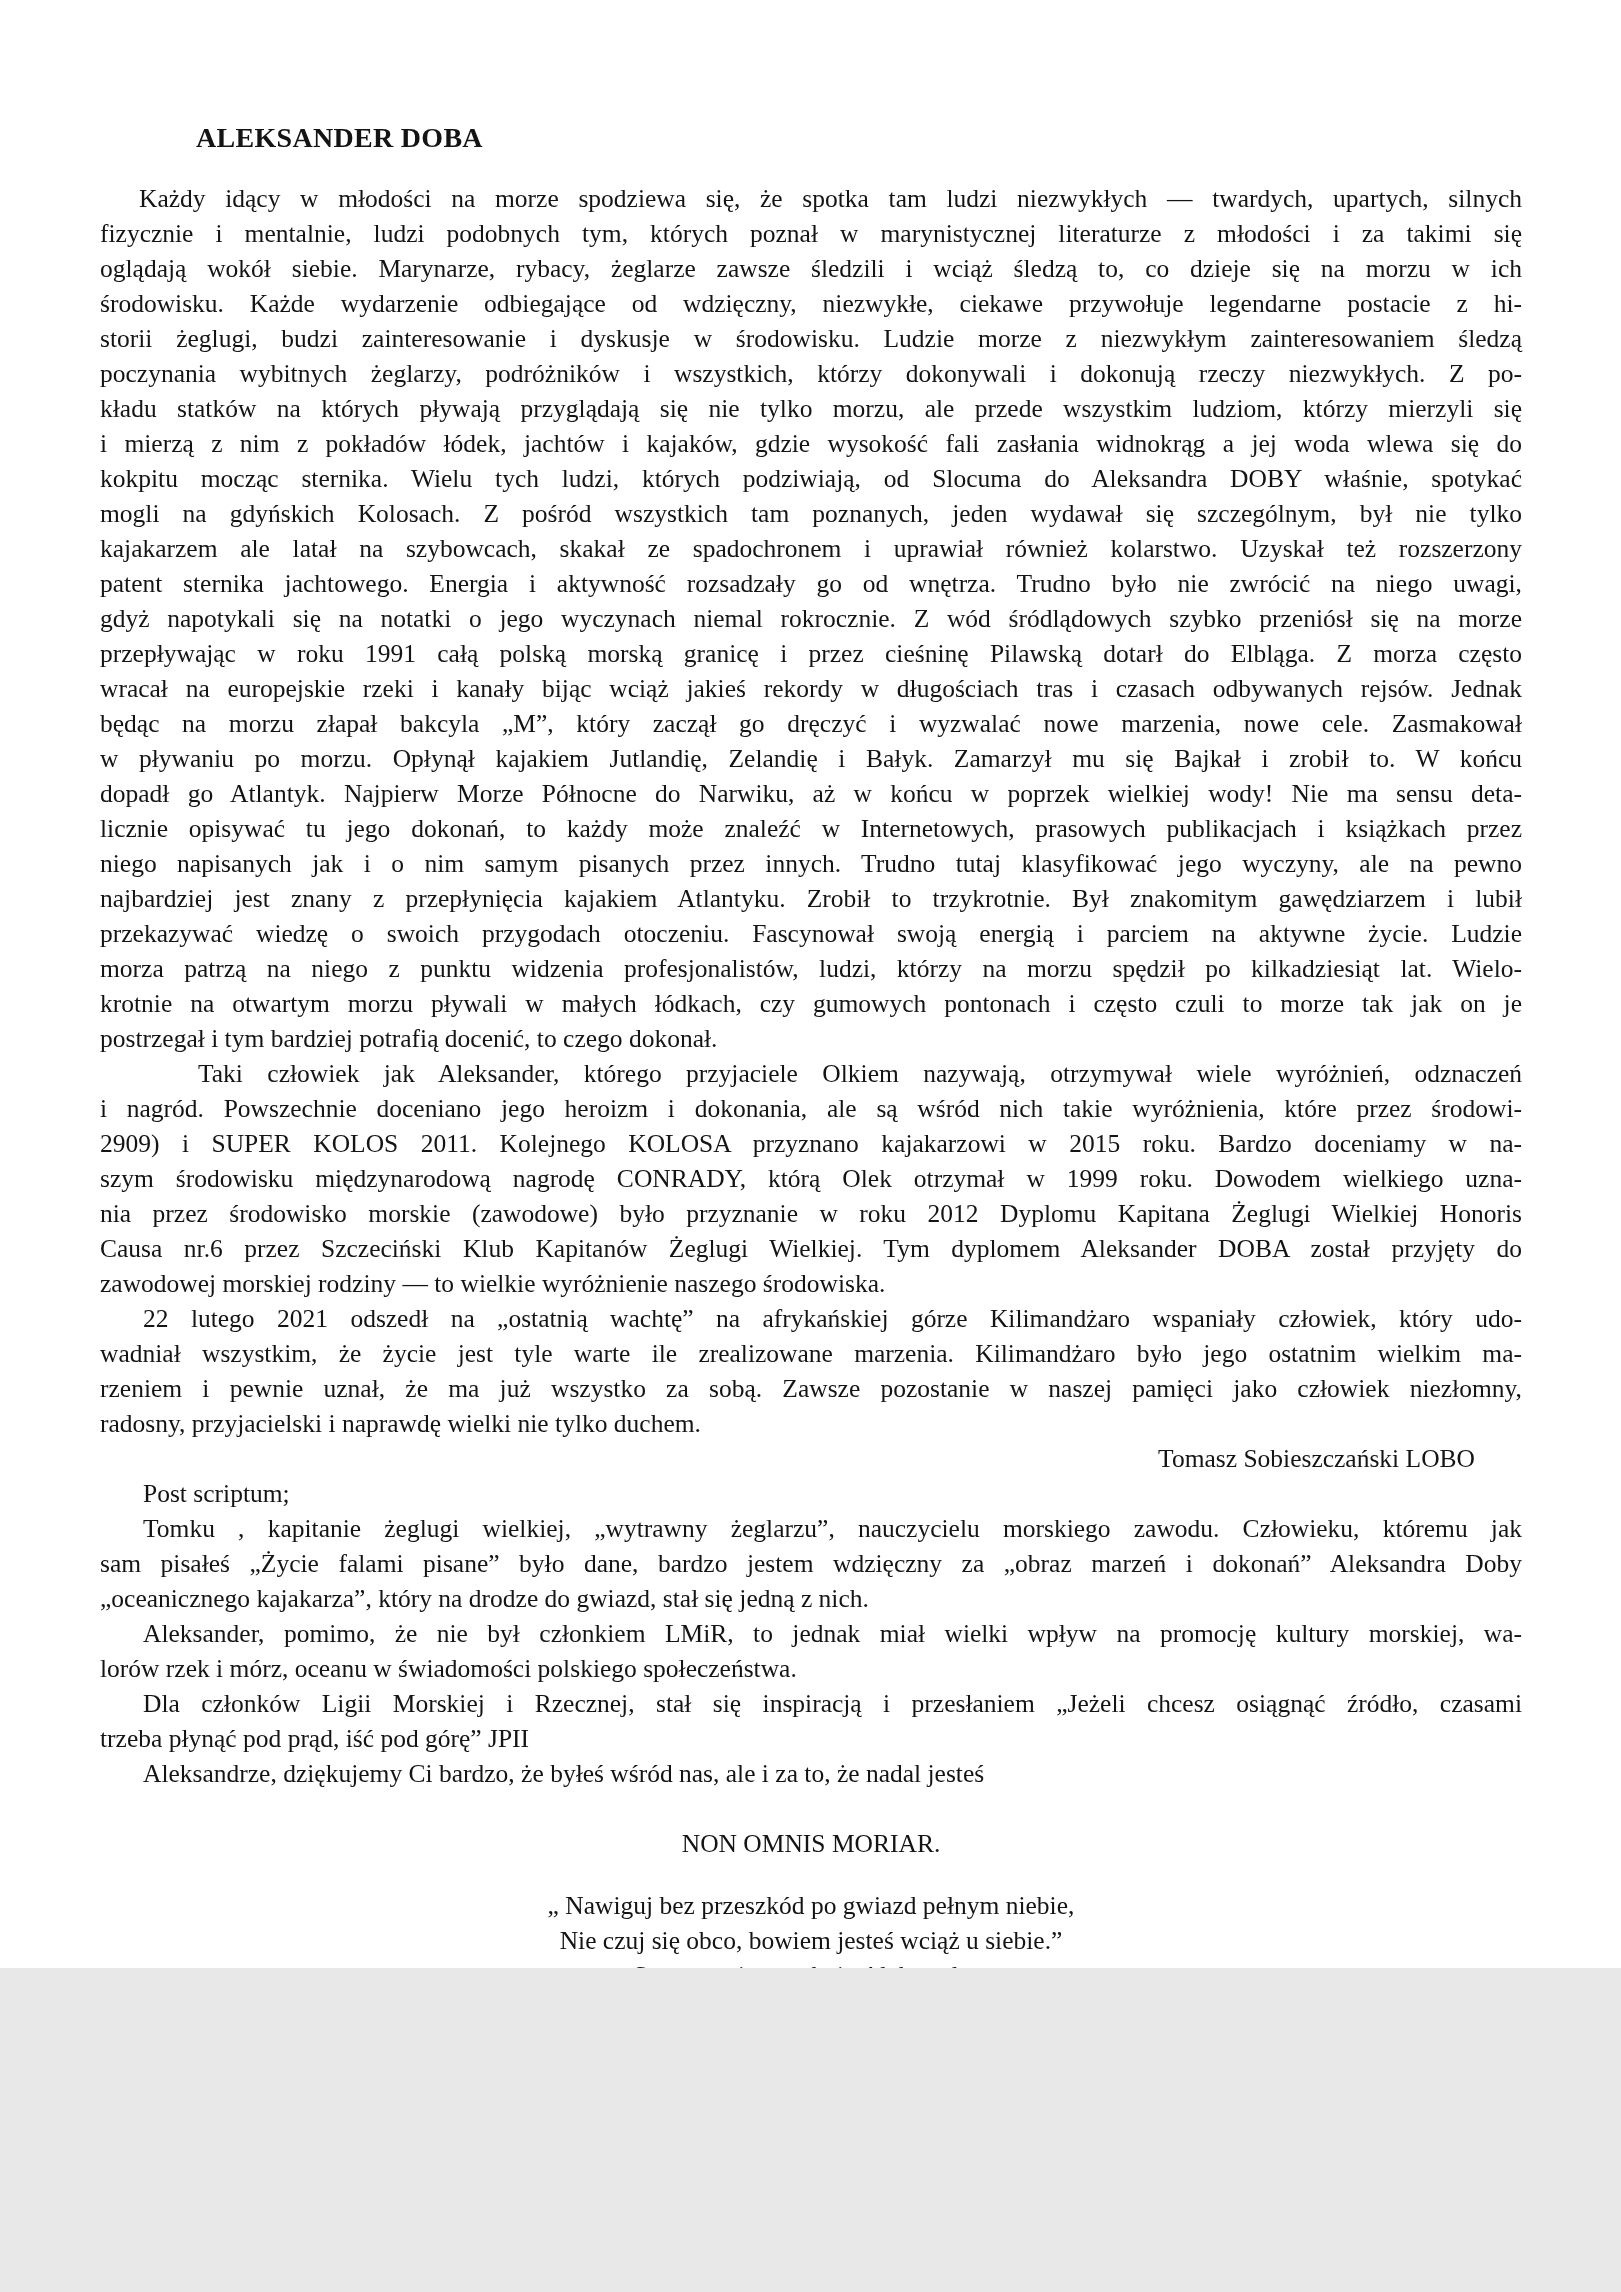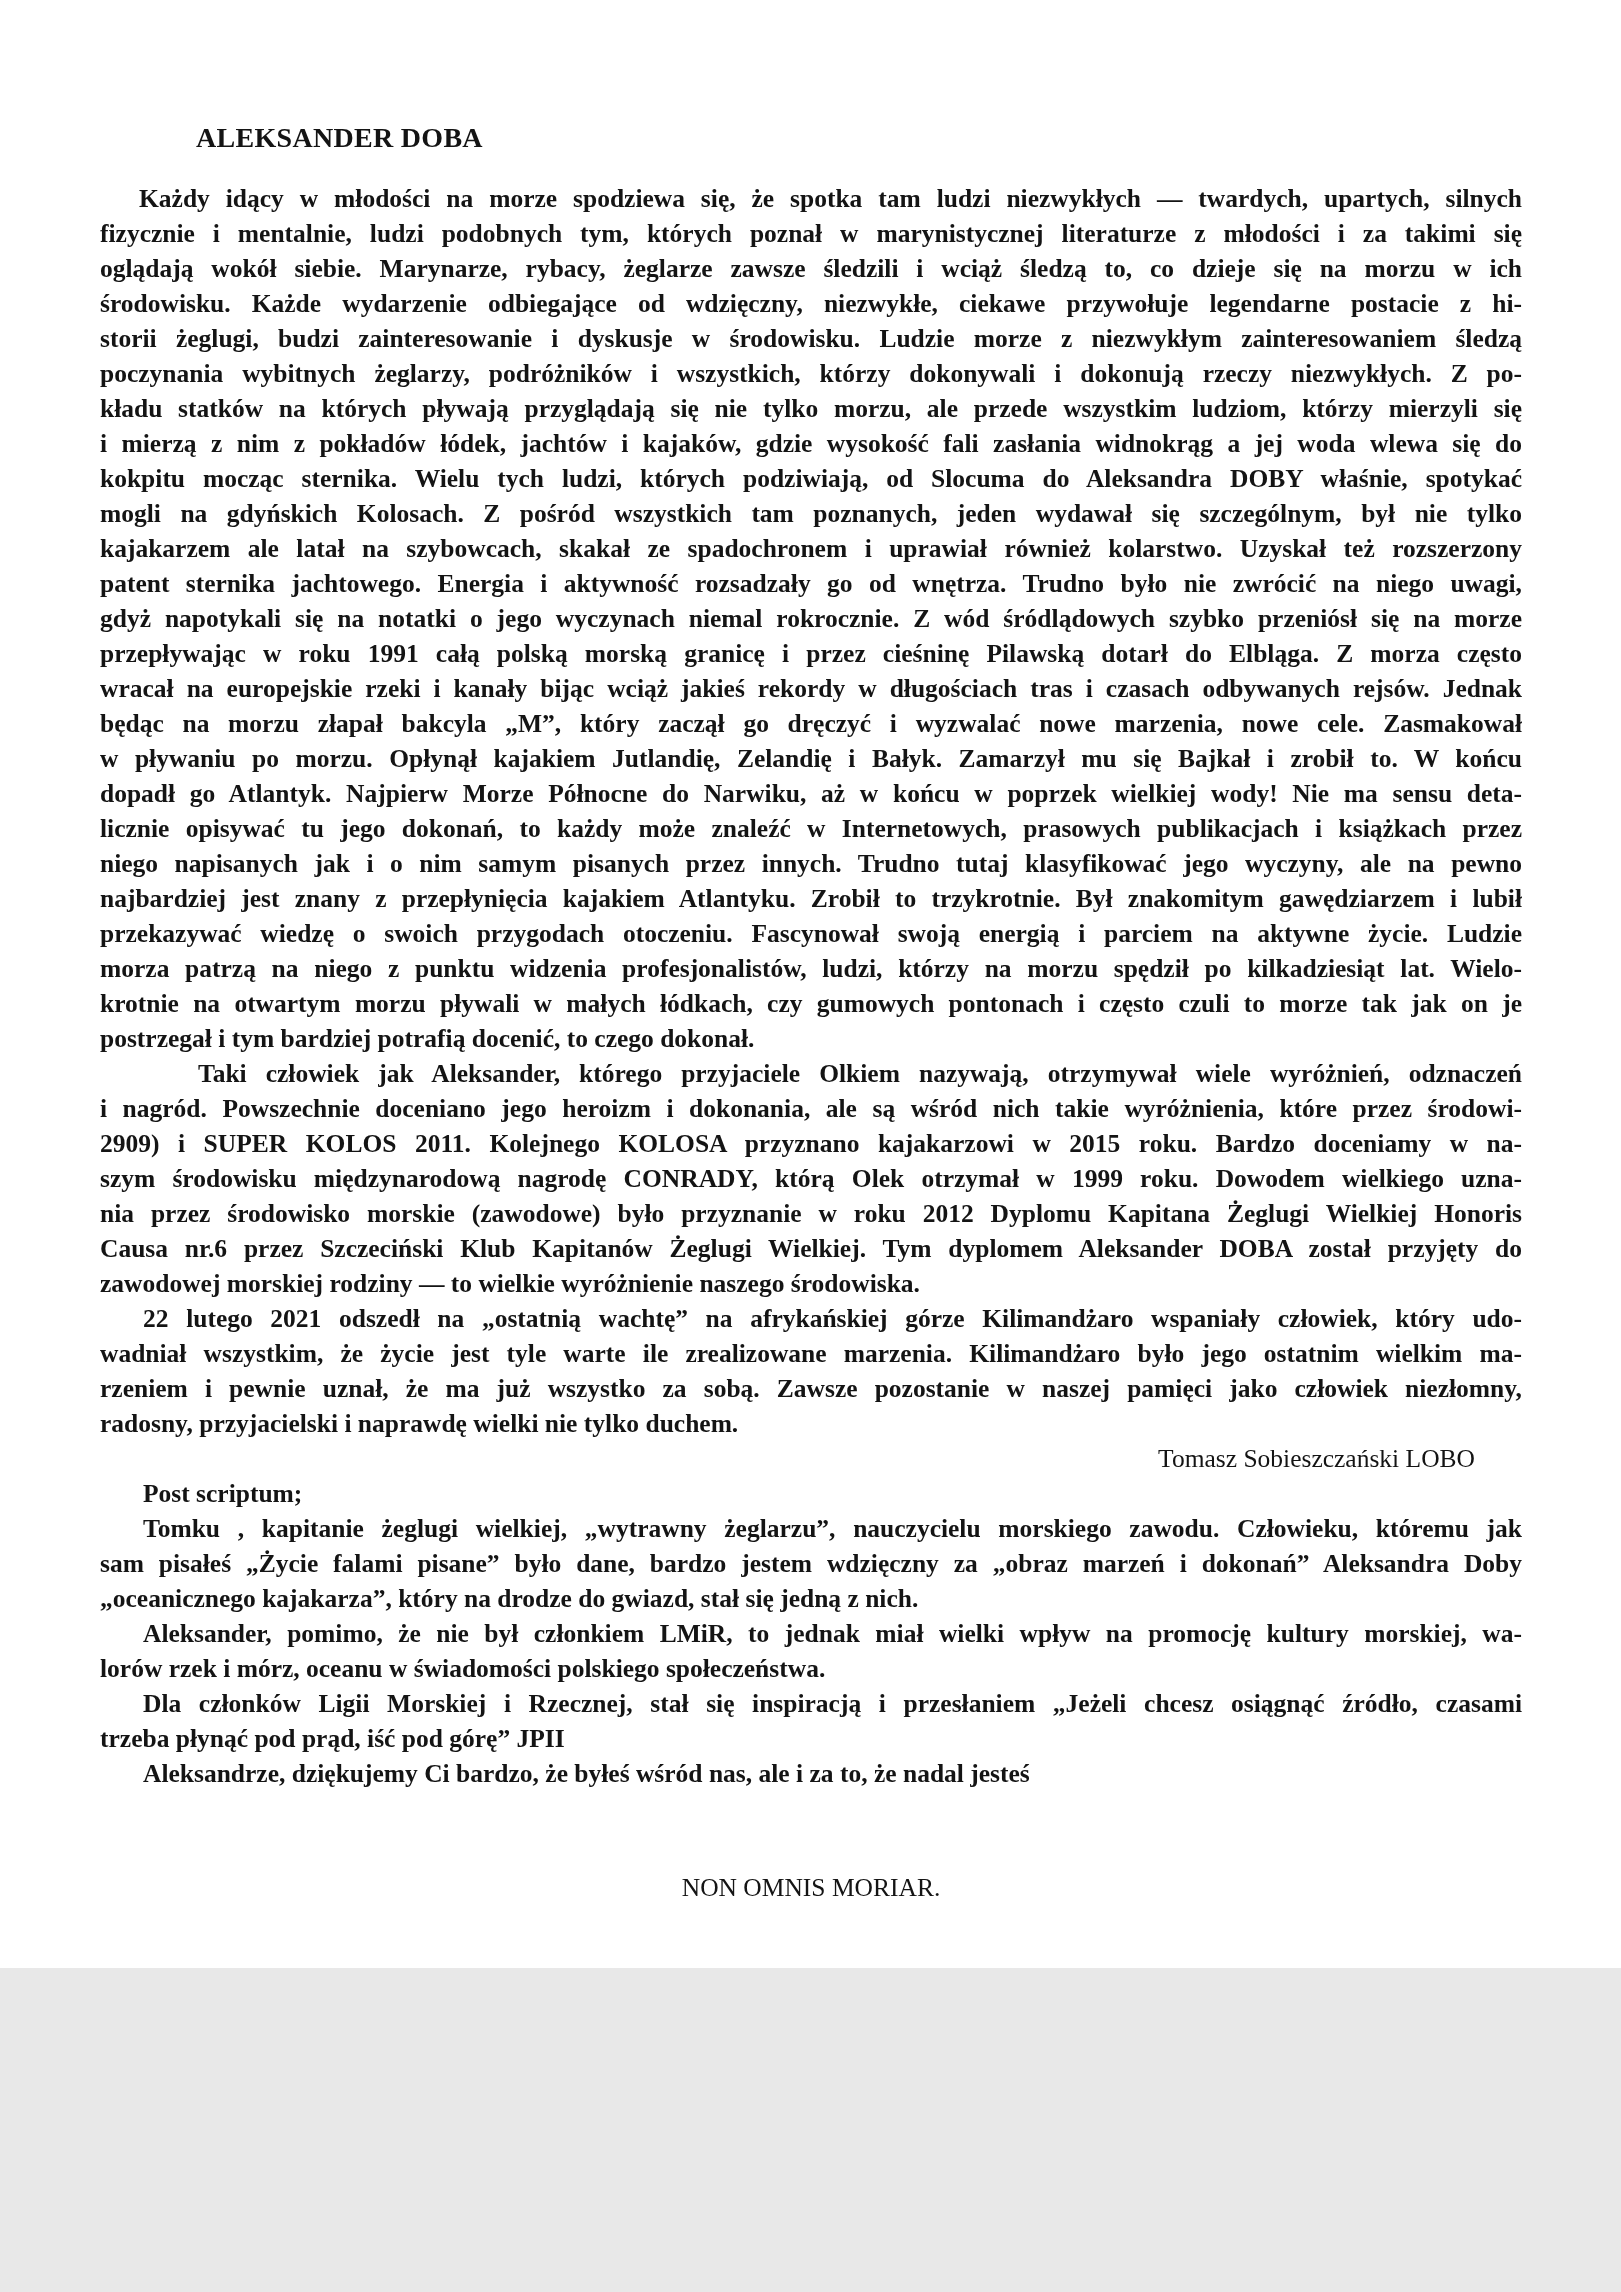--- a/index.html
+++ b/index.html
@@ -20,42 +20,41 @@
   }
   .title {
     margin-top: 120px;
     margin-bottom: 25.5px;
     padding-left: 96px;
     font-size: 28px;
     line-height: 35px;
     font-weight: bold;
     letter-spacing: 0.3px;
   }
-  .para { margin: 0; font-weight: bold; }
+  .para { margin: 0; }
   .line {
     font-size: 25.5px;
     line-height: 35px;
     text-align: justify;
     text-align-last: justify;
     text-justify: inter-word;
   }
   .line.lastline {
     text-align-last: left;
   }
   .line-right {
     font-size: 25.5px;
     line-height: 35px;
     text-align: right;
     padding-right: 47px;
   }
   .line-center {
     font-size: 25.5px;
     line-height: 35px;
     text-align: center;
-    margin-top: 44px;
   }
   .right-group {
     width: 451px;
     margin-left: auto;
     margin-right: 51px;
     text-align: center;
   }
   .page-number {
     font-size: 45px;
     line-height: 59px;

